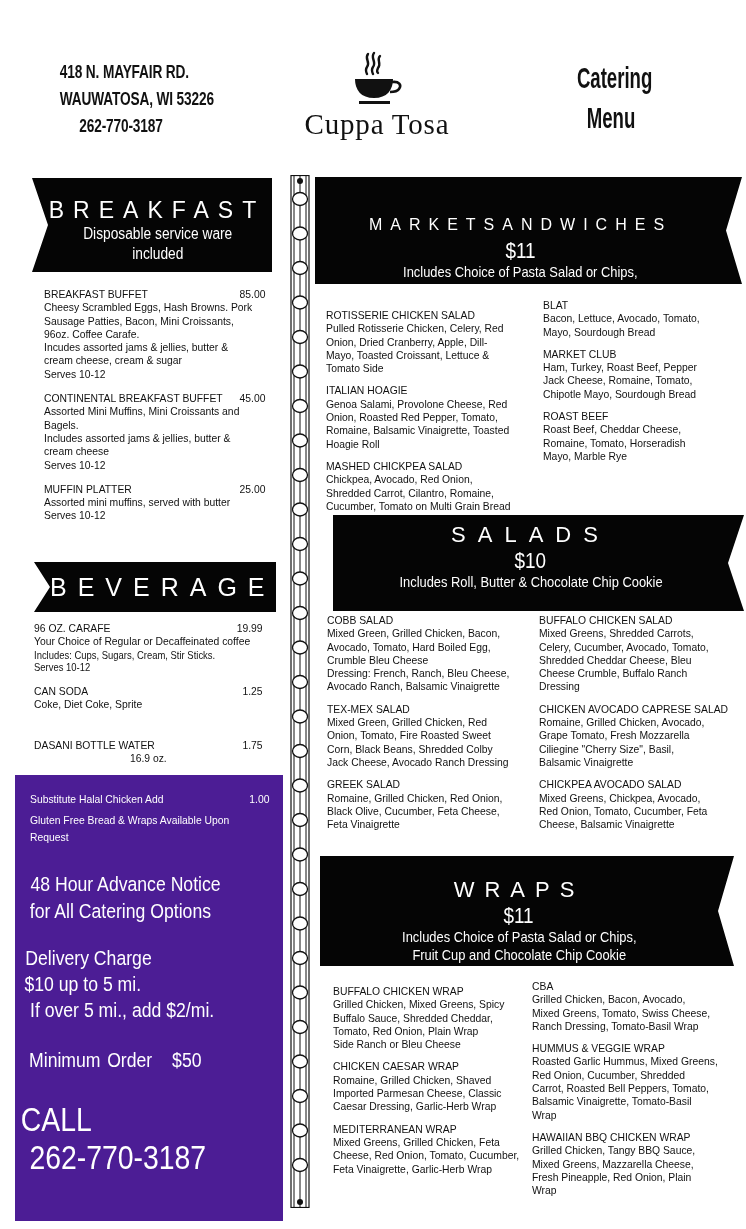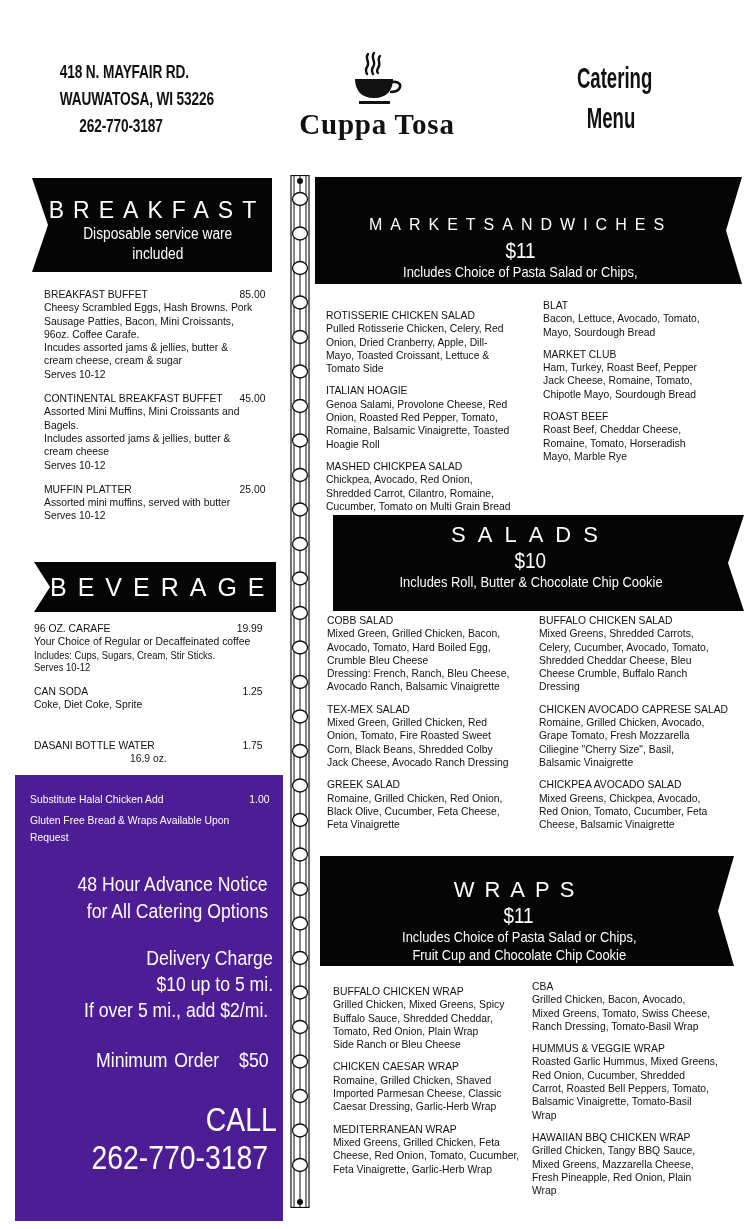--- a/index.html
+++ b/index.html
@@ -11,21 +11,21 @@
     position: absolute; left: 36px; top: 58px; width: 170px;
     text-align: center; font-family: "Liberation Sans", sans-serif;
     font-weight: bold; font-size: 19px; line-height: 27px;
     transform: scaleX(0.72); transform-origin: center top; letter-spacing: -0.2px;
   }
   .addr div { white-space: nowrap; }
   .logo { position: absolute; left: 282px; top: 50px; width: 190px; text-align: center; }
   .logo svg { display: block; margin: 0 auto; }
   .logo-name {
     font-family: "Liberation Serif", serif; font-size: 29px; letter-spacing: 0.8px;
-    margin-top: 2px; color: #111; font-weight: bold;
+    margin-top: 2px; color: #111;
   }
   .cat-title {
     position: absolute; left: 556px; top: 58px; width: 110px; text-align: center;
     font-weight: bold; font-size: 30px; line-height: 40px;
     transform: scaleX(0.62); transform-origin: center top;
   }
 
   
   .banner {
     position: absolute; background: #050505; color: #fff; text-align: center;
@@ -45,21 +45,21 @@
   .cond { transform: scaleX(0.9); transform-origin: left top; width: 111%; }
   .item-desc.small { font-size: 10.5px; line-height: 12px; }
 
   
   .info {
     position: absolute; left: 15px; top: 775px; width: 268px; height: 446px;
     background: #4c1d95; color: #fff;
   }
   .info .row1 { position: absolute; left: 15px; top: 18px; width: 240px; font-size: 11.5px; display: flex; justify-content: space-between; }
   .info .row2 { position: absolute; left: 15px; top: 37px; width: 240px; font-size: 11.5px; line-height: 17px; }
-  .info .big { position: absolute; left: 0; width: 268px; text-align: right; color: #fff; }
+  .info .big { position: absolute; left: 0; width: 268px; text-align: left; color: #fff; }
   .info .notice { top: 95px; font-size: 20.5px; line-height: 27px; }
   .info .delivery { top: 170px; font-size: 20.5px; line-height: 26px; }
   .info .minimum { top: 272px; font-size: 20.5px; line-height: 26px; word-spacing: 2px; }
   .info .call { top: 326px; font-size: 33px; line-height: 38px; }
 
   
   .chain { position: absolute; left: 290px; top: 175px; width: 20px; height: 1033px; }
 </style>
 </head>
 <body>

